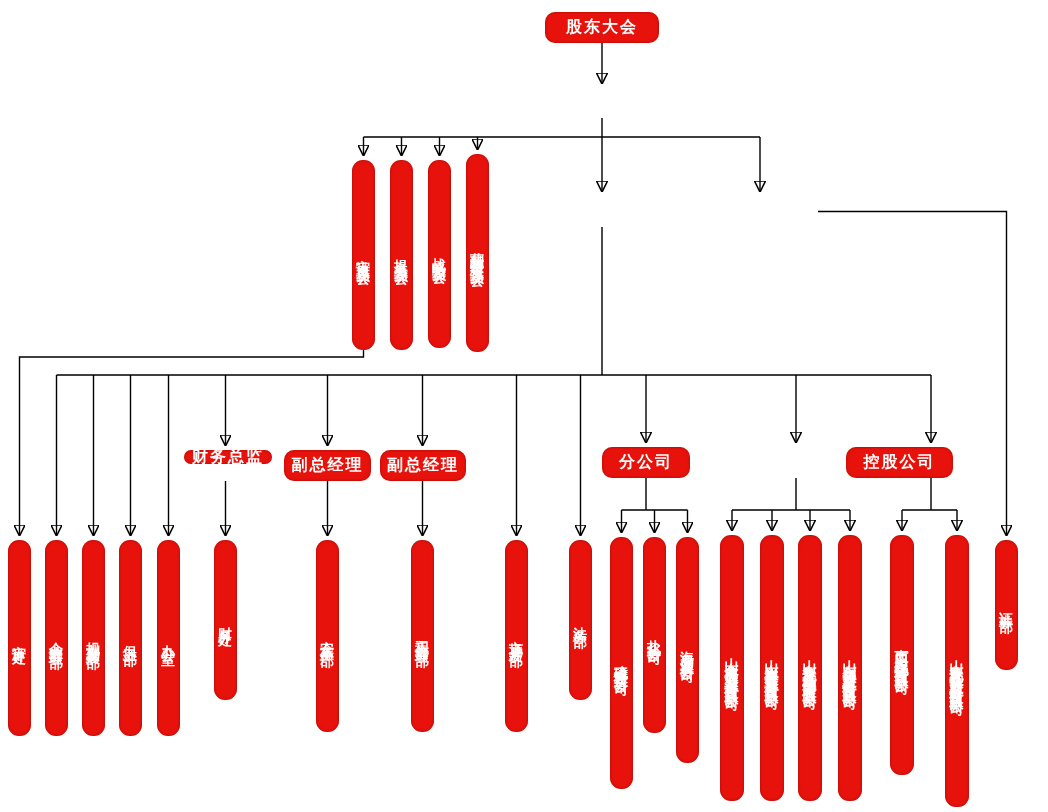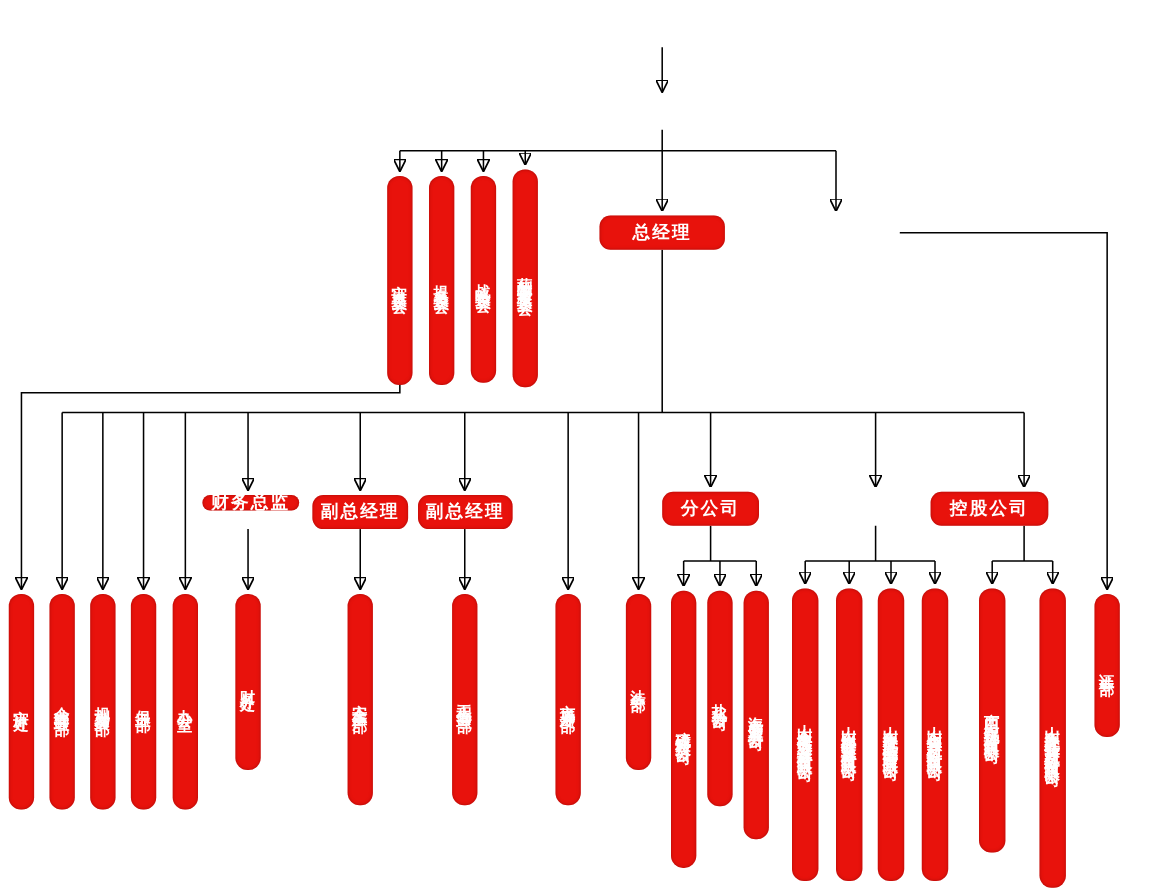--- a/index.html
+++ b/index.html
@@ -69,21 +69,21 @@
     <path d="M687.5,510 L687.5,532" marker-end="url(#arrow)"></path>
     <path d="M732,510 L732,530" marker-end="url(#arrow)"></path>
     <path d="M772,510 L772,530" marker-end="url(#arrow)"></path>
     <path d="M810,510 L810,530" marker-end="url(#arrow)"></path>
     <path d="M850,510 L850,530" marker-end="url(#arrow)"></path>
     <path d="M902,510 L902,530" marker-end="url(#arrow)"></path>
     <path d="M957,510 L957,530" marker-end="url(#arrow)"></path>
     <path d="M818,211.5 L1006.5,211.5 L1006.5,535" marker-end="url(#arrow)"></path>
   </svg>
 
-  <div class="node h" style="left:545px;top:196px;width:114px;height:31px">总经理</div>
+  <div class="node h" style="left:545px;top:12px;width:114px;height:31px">股东大会</div>
 
   <div class="node v" style="left:352px;top:160px;width:23px;height:190px">审计委员会</div>
   <div class="node v" style="left:390px;top:160px;width:23px;height:190px">提名委员会</div>
   <div class="node v" style="left:428px;top:160px;width:23px;height:188px">战略委员会</div>
   <div class="node v" style="left:466px;top:154px;width:23px;height:198px">薪酬与考核委员会</div>
 
   <div class="node h" style="left:184px;top:450px;width:88px;height:14px">财务总监</div>
   <div class="node h" style="left:284px;top:450px;width:87px;height:31px">副总经理</div>
   <div class="node h" style="left:380px;top:450px;width:86px;height:31px">副总经理</div>
   <div class="node h" style="left:602px;top:447px;width:88px;height:31px">分公司</div>

